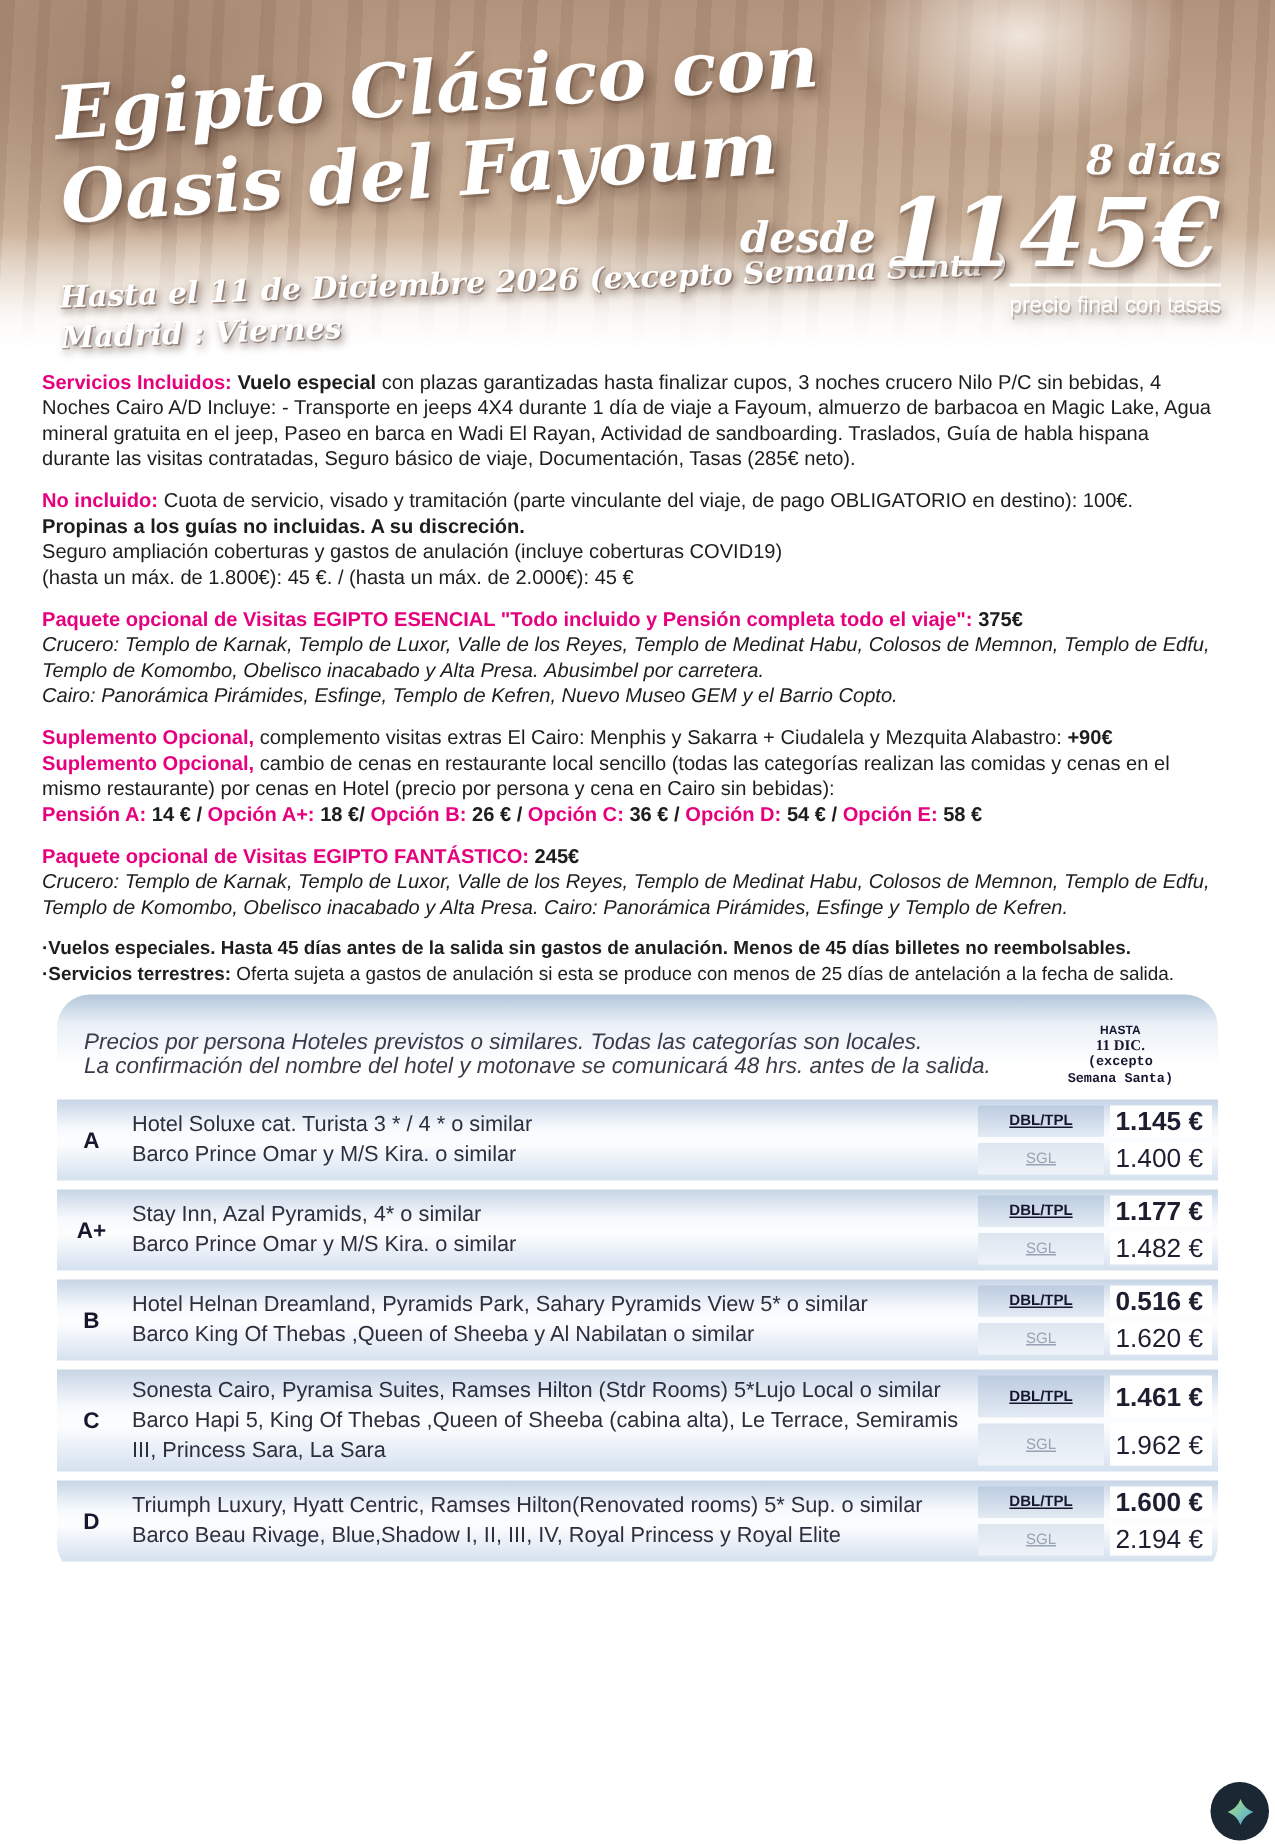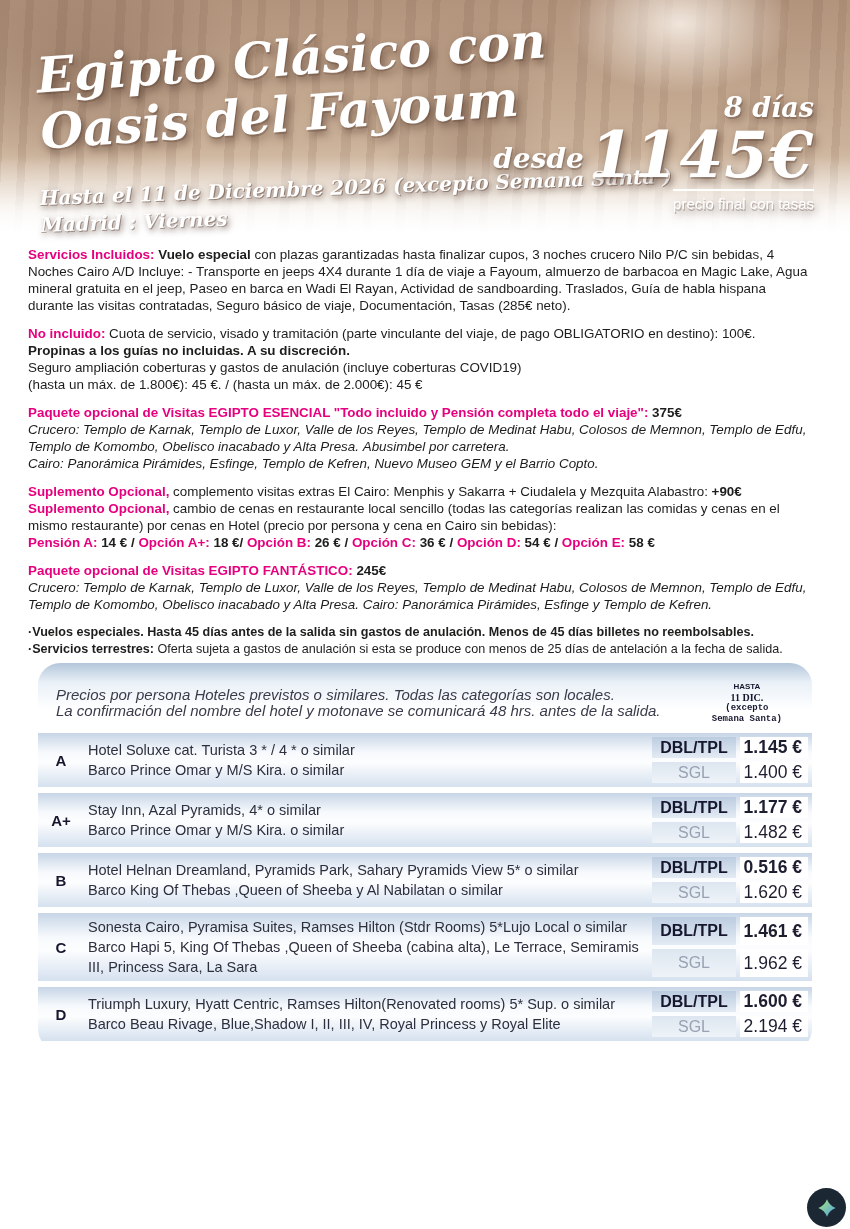--- a/index.html
+++ b/index.html
@@ -63,21 +63,21 @@
     display:flex; align-items:stretch; margin:0 0 6px 0; min-height:54px;
     background:linear-gradient(180deg,#c7d5e6 0%, #f7fafd 36%, #fcfdfe 55%, #d5e1ef 100%);
   }
   .tcat{ width:46px; display:flex; align-items:center; justify-content:center;
     font-weight:bold; font-size:15px; color:#16172e; }
   .tdesc{ flex:1; display:flex; flex-direction:column; justify-content:center; padding:4px 10px 4px 4px;
     font-size:14.5px; line-height:20px; color:#2e2f3e; }
   .tprice{ width:158px; display:flex; flex-direction:column; gap:4px; padding:4px 2px 4px 0; margin-right:2px;}
   .psub{ flex:1; display:flex; gap:4px; }
   .plabel{ width:84px; display:flex; align-items:center; justify-content:center;
-    font-size:16px; border-radius:1px; }
+    font-size:10px; border-radius:1px;text-decoration:underline; }
   .plabel.dbl{ font-weight:bold; color:#16172e; background:linear-gradient(180deg,#bccce0,#e3ebf4); }
   .plabel.sgl{ color:#98a2b3; background:linear-gradient(180deg,#dde6f0,#eef3f8); }
   .pval{ flex:1; background:#fff; display:flex; align-items:center; justify-content:flex-end;
     padding-right:6px; font-size:17.5px; color:#1d1e30; }
   .pval.dbl{ font-weight:bold; }
   .widget-btn{ position:absolute; right:4px; bottom:2px; width:39px; height:39px; border-radius:50%;
     background:#1b2733; display:flex; align-items:center; justify-content:center; cursor:pointer; }
 </style>
 </head>
 <body>

